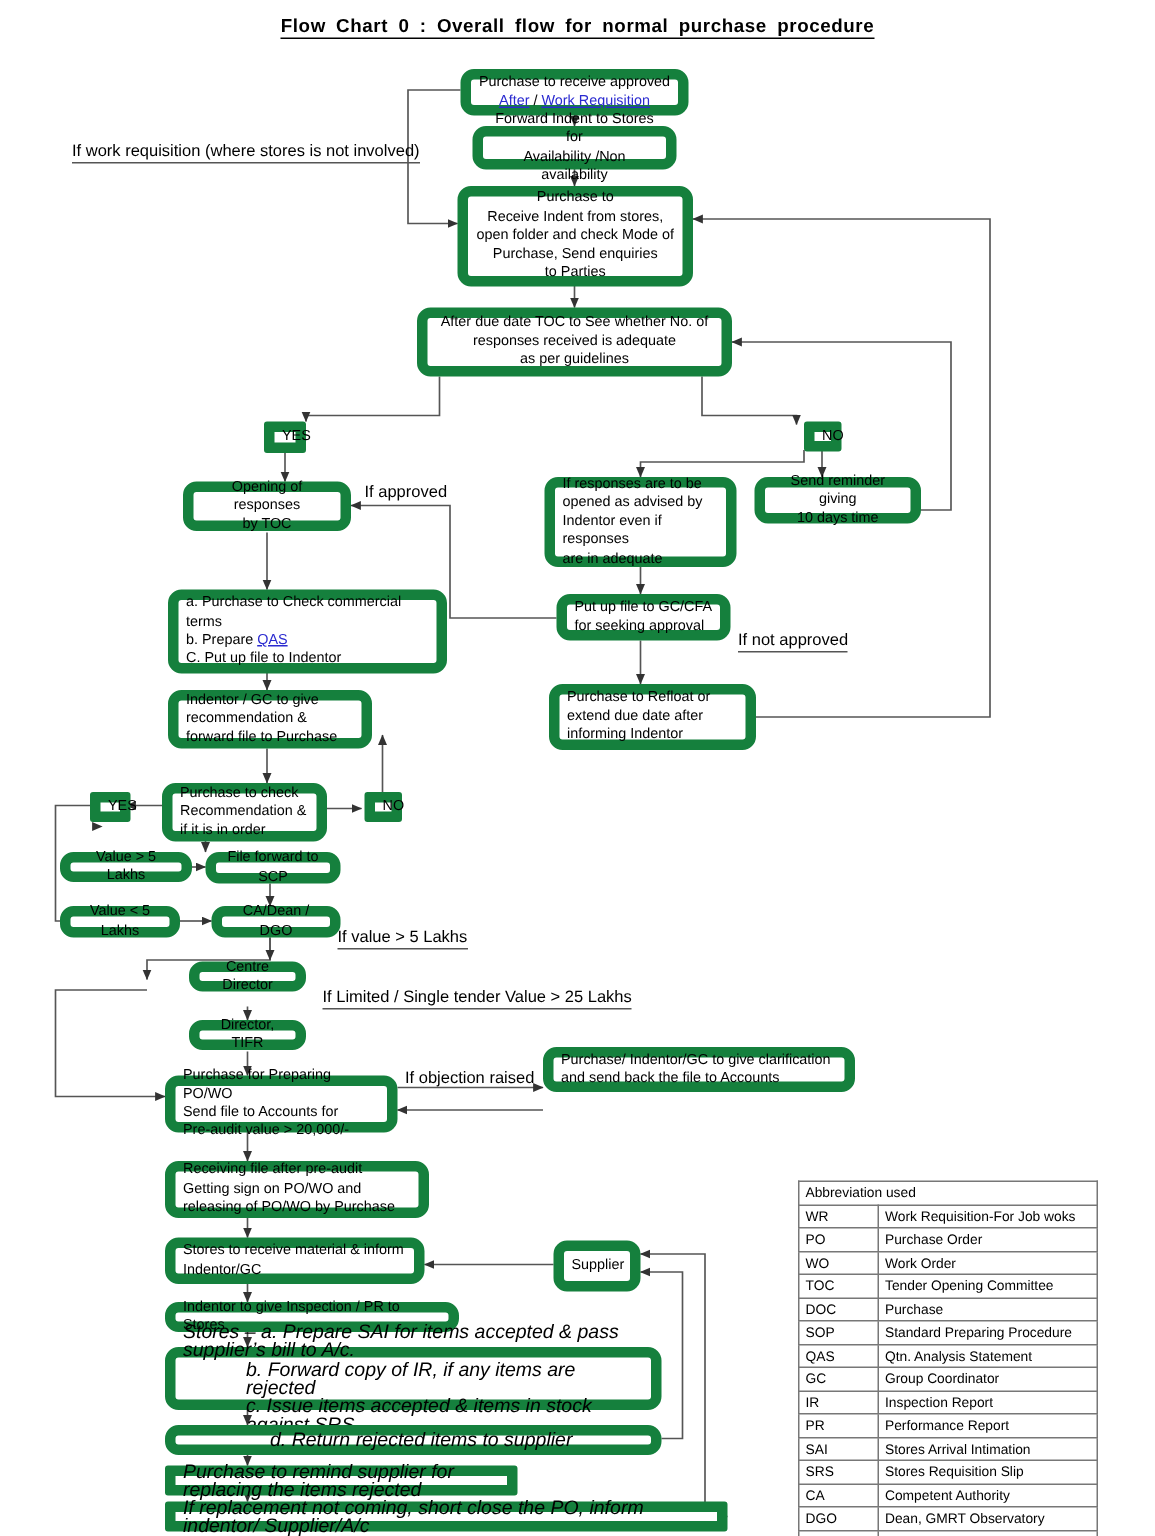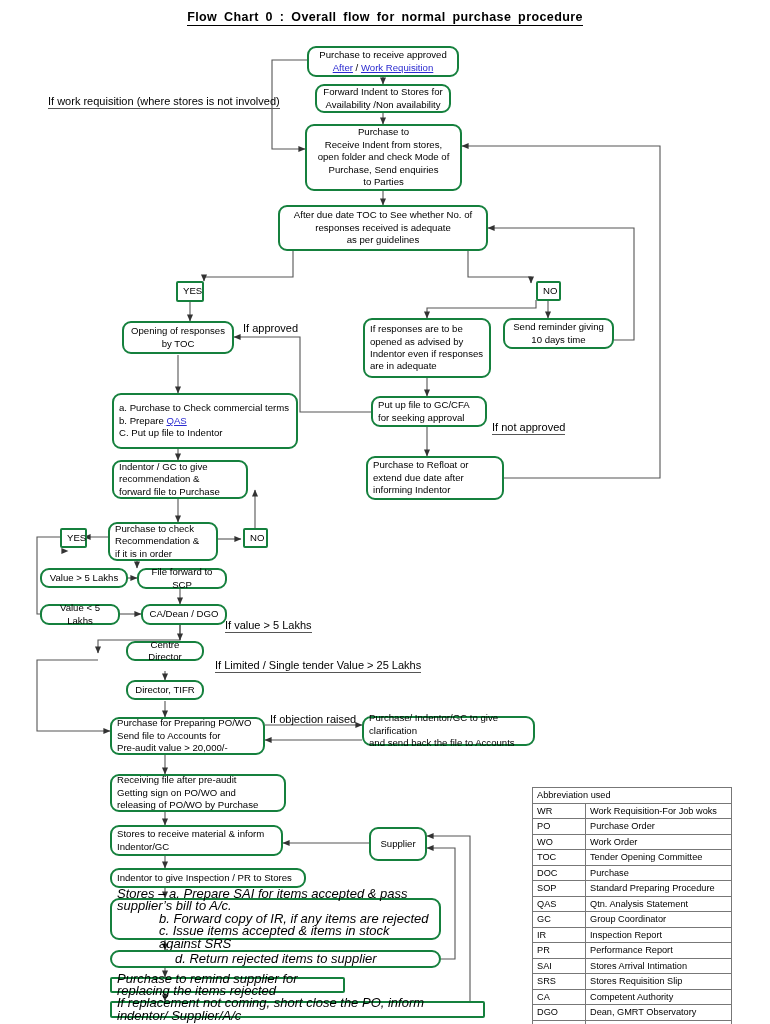--- a/index.html
+++ b/index.html
@@ -8,21 +8,21 @@
   #stage{position:relative;width:770px;height:1024px;overflow:hidden;}
 
   #title{position:absolute;left:0;top:10px;width:770px;text-align:center;
          font-size:12.5px;font-weight:bold;letter-spacing:.4px;}
   #title span{border-bottom:1.5px solid #000;padding-bottom:1px;
               display:inline-block;word-spacing:3px;}
 
   svg.wires{position:absolute;left:0;top:0;width:770px;height:1024px;
             pointer-events:none;}
 
-  .node{position:absolute;box-sizing:border-box;border:2px solid #15803d;
+  .node{position:absolute;box-sizing:border-box;border:7px solid #15803d;
         background:#fff;font-size:9.6px;line-height:12.4px;
         padding:3px 5px;display:flex;flex-direction:column;justify-content:center;}
   .node.rnd{border-radius:9px;}
   .node.sq{border-radius:2px;}
   .ctr{text-align:center;}
   .lft{text-align:left;}
   .tiny{font-size:13px;font-style:italic;}
   .lnk{color:#2a2ad0;text-decoration:underline;}
 
   .freelabel{position:absolute;font-size:11px;line-height:12px;white-space:nowrap;}
@@ -248,21 +248,21 @@
   <div class="node rnd ctr" style="left:126px;top:680px;width:78px;height:20px;">
     <div>Director, TIFR</div>
   </div>
 
   <div class="node rnd lft" style="left:110px;top:717px;width:155px;height:38px;">
     <div>Purchase for Preparing PO/WO</div>
     <div>Send file to Accounts for</div>
     <div>Pre-audit value &gt; 20,000/-</div>
   </div>
 
-  <div class="node rnd lft" style="left:362px;top:716px;width:173px;height:30px;">
+  <div class="node rnd lft" style="left:362px;top:698px;width:208px;height:30px;">
     <div>Purchase/ Indentor/GC to give clarification</div>
     <div>and send back the file to Accounts</div>
   </div>
 
   <div class="node rnd lft" style="left:110px;top:774px;width:176px;height:38px;">
     <div>Receiving file after pre-audit</div>
     <div>Getting sign on PO/WO and</div>
     <div>releasing of PO/WO by Purchase</div>
   </div>
 

